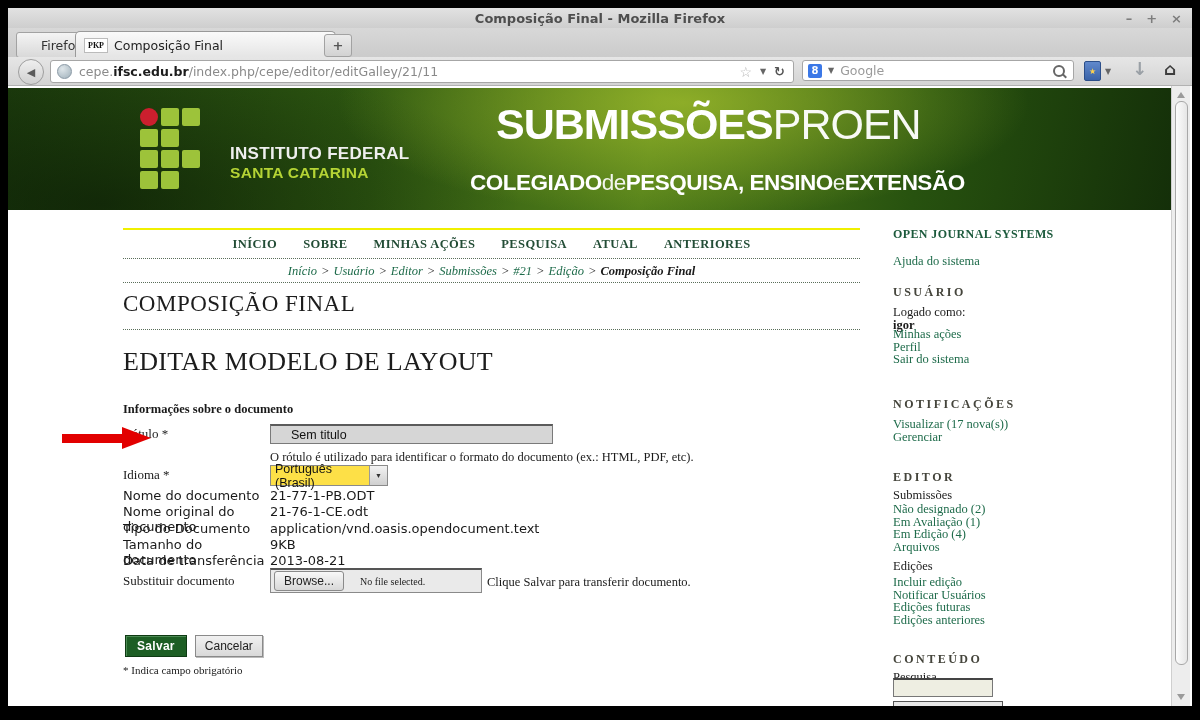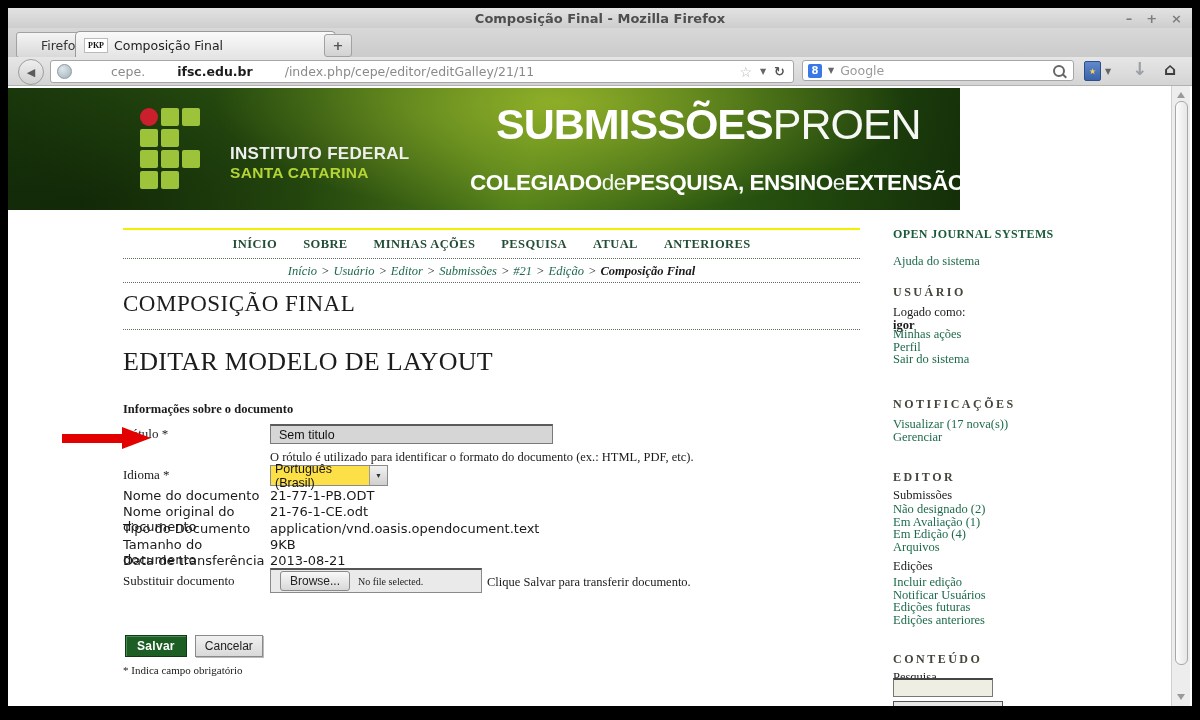--- a/index.html
+++ b/index.html
@@ -16,21 +16,21 @@
     border:1px solid #999;border-bottom:none;border-radius:5px 5px 0 0;display:flex;align-items:center;padding:0 8px;gap:6px;}
   .favicon{width:22px;height:13px;background:#fff;border:1px solid #bbb;font:bold 8px "Liberation Serif",serif;
     color:#111;display:flex;align-items:center;justify-content:center;letter-spacing:0;}
   #tab-label{font-size:12.5px;color:#222;}
   #newtab-btn{left:316px;top:6px;width:26px;height:21px;background:linear-gradient(#ececec,#d2d2d2);
     border:1px solid #a2a2a2;border-radius:3px;display:flex;align-items:center;justify-content:center;font-weight:bold;color:#555;font-size:13px;}
   #toolbar{left:8px;top:57px;width:1184px;height:29px;background:linear-gradient(#e6e6e6,#d4d4d4);border-bottom:1px solid #b2b2b2;box-sizing:border-box;}
   #back-btn{left:10px;top:2px;width:24px;height:24px;border:1px solid #9e9e9e;border-radius:50%;
     background:linear-gradient(#efefef,#d0d0d0);display:flex;align-items:center;justify-content:center;color:#5a5a5a;font-size:11px;}
   #urlbar{left:42px;top:3px;width:742px;height:21px;background:#fff;border:1px solid #a6a6a6;border-radius:3px;
-    display:flex;align-items:center;font-size:12.5px;gap:32px;}
+    display:flex;align-items:center;font-size:12.5px;}
   .globe{width:13px;height:13px;border-radius:50%;margin:0 7px 0 6px;
     background:radial-gradient(circle at 35% 30%,#dfe6ea,#9fb0ba);border:1px solid #8a99a5;}
   .url-dim{color:#8a8a8a;} .url-host{color:#1c1c1c;font-weight:bold;}
   #urlbar-right{margin-left:auto;display:flex;align-items:center;gap:8px;padding-right:8px;}
   .star-glyph{color:#b5b5b5;font-size:14px;}
   .caret{color:#666;font-size:8px;}
   .reload-glyph{color:#555;font-size:13px;font-weight:bold;}
   #searchbar{left:794px;top:3px;width:272px;height:21px;background:#fff;border:1px solid #a6a6a6;border-radius:3px;
     display:flex;align-items:center;gap:6px;padding-left:5px;box-sizing:border-box;font-size:12.5px;}
   .gicon{width:14px;height:14px;background:#3b78e7;border-radius:2px;color:#fff;font:bold 10px "DejaVu Sans",sans-serif;
@@ -45,21 +45,21 @@
   #home-btn{left:1156px;top:2px;font-size:17px;color:#3d3d3d;font-weight:bold;}
   
   #content{left:8px;top:86px;width:1184px;height:620px;background:#fff;overflow:hidden;}
   
   #v-scrollbar{position:absolute;right:2px;top:0;width:18px;height:620px;background:#ededed;border-left:1px solid #cfcfcf;}
   .sb-arrow-up{position:absolute;top:6px;left:5px;width:0;height:0;border-left:4px solid transparent;border-right:4px solid transparent;border-bottom:6px solid #9a9a9a;}
   .sb-arrow-down{position:absolute;bottom:6px;left:5px;width:0;height:0;border-left:4px solid transparent;border-right:4px solid transparent;border-top:6px solid #9a9a9a;}
   #sb-thumb{position:absolute;left:3px;top:15px;width:11px;height:562px;background:linear-gradient(90deg,#fdfdfd,#e6e6e6);
     border:1px solid #a8a8a8;border-radius:6px;}
   
-  #banner{left:0;top:2px;width:952px;height:122px;
+  #banner{left:0;top:2px;width:1164px;height:122px;
     background:
       radial-gradient(ellipse 480px 160px at 58% 12%, rgba(175,200,48,.65), rgba(175,200,48,0) 72%),
       radial-gradient(ellipse 600px 220px at 8% 95%, rgba(5,18,3,.55), rgba(5,18,3,0) 70%),
       linear-gradient(100deg,#1d3d0d 0%,#2e5811 32%,#527f1a 55%,#27520f 78%,#142f09 100%);}
   #ifsc-logo{position:absolute;left:132px;top:20px;display:grid;grid-template-columns:repeat(3,18px);grid-auto-rows:18px;gap:3px;}
   .lg-sq{background:#9dc33a;border-radius:2px;}
   .lg-dot{background:#cc1f2e;border-radius:50%;}
   .lg-empty{background:transparent;}
   #org-name{position:absolute;left:222px;top:56px;font-family:"Liberation Sans",sans-serif;line-height:1.15;}
   #org-line1{color:#efefef;font-weight:bold;font-size:17px;letter-spacing:.3px;}
@@ -80,36 +80,36 @@
   #breadcrumb{left:115px;top:178px;width:737px;text-align:center;font-family:"Liberation Serif",serif;font-size:12.5px;font-style:italic;}
   .bc-link{color:#1e6b4a;} .bc-sep{color:#333;margin:0 4px;} .bc-current{color:#1a1a1a;font-weight:bold;}
   #dot2{left:115px;top:196px;width:737px;}
   #page-title{left:115px;top:205px;font-size:23px;color:#1c1c1c;letter-spacing:.5px;}
   #dot3{left:115px;top:243px;width:737px;}
   #section-title{left:115px;top:261px;font-size:26px;color:#1c1c1c;letter-spacing:.3px;}
   #form-intro{left:115px;top:316px;font-size:12.5px;font-weight:bold;color:#1a1a1a;}
   .form-label{font-size:13px;color:#1a1a1a;}
   #rotulo-label{left:115px;top:340px;}
   #rotulo-input{left:262px;top:338px;width:283px;height:20px;background:#d6d6d6;border:1px solid #7a7a7a;border-top:2px solid #5b5b5b;
-    box-sizing:border-box;font-family:"Liberation Sans",sans-serif;font-size:12.5px;color:#111;display:flex;align-items:center;padding-left:8px;}
+    box-sizing:border-box;font-family:"Liberation Sans",sans-serif;font-size:12.5px;color:#111;display:flex;align-items:center;padding-left:20px;}
   #rotulo-help{left:262px;top:364px;font-size:12.5px;color:#1a1a1a;}
   #idioma-label{left:115px;top:381px;}
   #idioma-select{left:262px;top:379px;width:118px;height:21px;background:#fde047;border:1px solid #8a8a8a;box-sizing:border-box;
     display:flex;align-items:center;font-family:"Liberation Sans",sans-serif;font-size:12.5px;color:#111;}
   #idioma-select .sel-text{padding-left:4px;flex:1;}
   .sel-btn{width:17px;height:100%;border-left:1px solid #9a9a9a;background:linear-gradient(#f2f2f2,#cfcfcf);
     display:flex;align-items:center;justify-content:center;font-size:7px;color:#333;}
   #info-rows{left:115px;top:402px;width:600px;}
   .info-row{display:flex;height:16.3px;align-items:flex-start;}
   .info-row .lbl{width:147px;font-size:13px;color:#1a1a1a;flex-shrink:0;}
   .info-row .val{font-size:13px;color:#1a1a1a;}
   .green-link{color:#1e6b4a;}
   #substituir-label{left:115px;top:487px;}
   #file-widget{left:262px;top:482px;width:212px;height:25px;background:#eaeaea;border:1px solid #8a8a8a;border-top:2px solid #555;
-    box-sizing:border-box;display:flex;align-items:center;gap:8px;padding-left:9px;}
+    box-sizing:border-box;display:flex;align-items:center;gap:16px;padding-left:3px;}
   #browse-btn{height:18px;padding:0 9px;background:linear-gradient(#f8f8f8,#d8d8d8);border:1px solid #8a8a8a;border-radius:3px;
     font-family:"Liberation Sans",sans-serif;font-size:12px;color:#222;display:flex;align-items:center;}
   #no-file{font-family:Liberation Serif, serif;font-size:10px;color:#222;}
   #upload-note{left:479px;top:489px;font-size:12.5px;color:#1a1a1a;}
   #buttons-row{left:117px;top:549px;display:flex;gap:8px;align-items:center;}
   #save-btn{background:#1d5e24;color:#fff;font-family:"Liberation Sans",sans-serif;font-size:12px;font-weight:bold;
     padding:3px 11px;border:1px solid #0e3a13;box-shadow:inset 1px 1px 0 #4c8a54;letter-spacing:.3px;}
   #cancel-btn{background:linear-gradient(#f1f1f1,#d9d9d9);color:#222;font-family:"Liberation Sans",sans-serif;font-size:12px;
     padding:3px 9px;border:1px solid #8a8a8a;box-shadow:1px 1px 0 #bbb;}
   #required-note{left:115px;top:578px;font-size:11px;color:#1a1a1a;}

